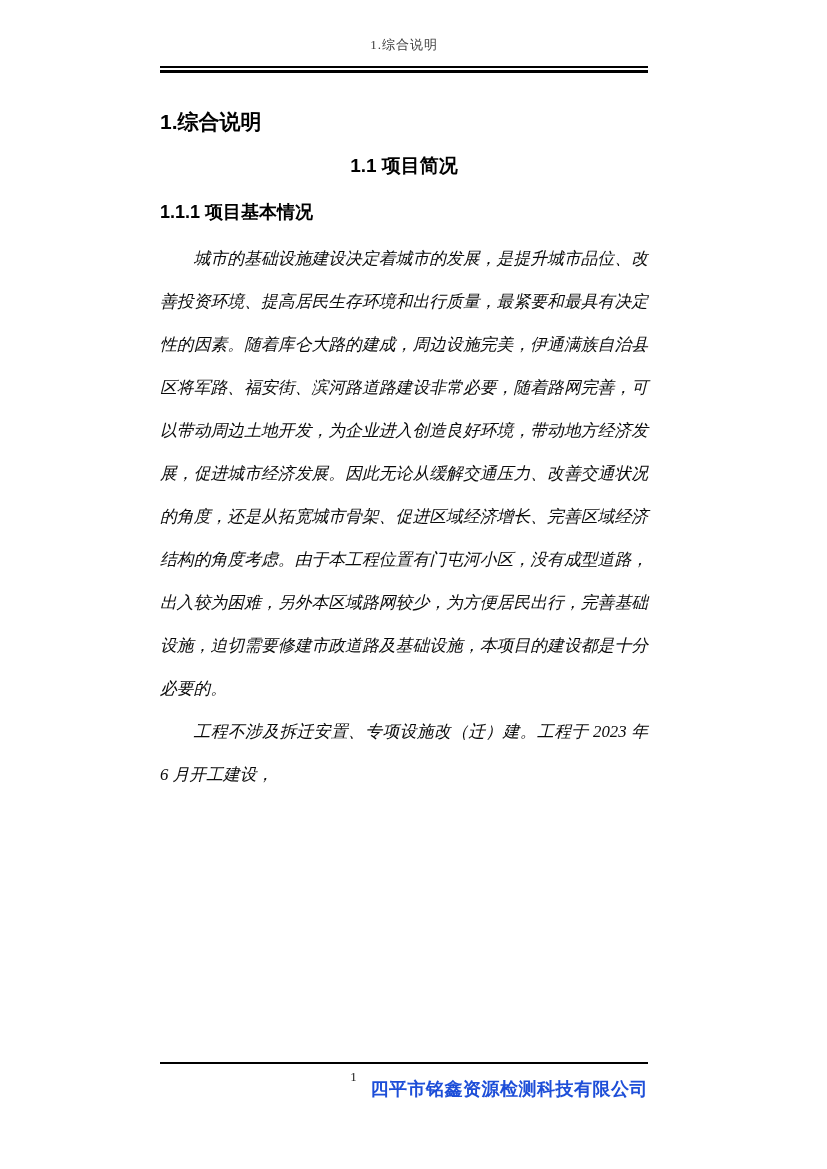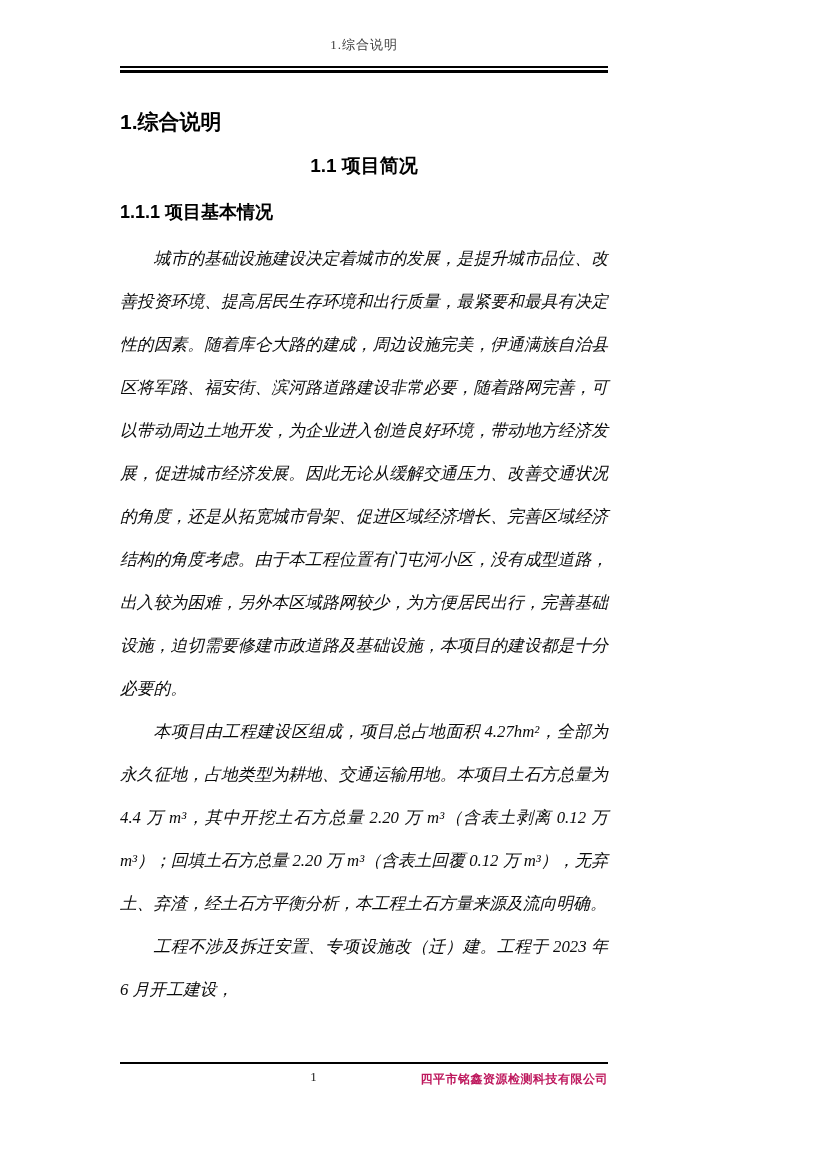--- a/index.html
+++ b/index.html
@@ -10,20 +10,21 @@
     font-family: "Liberation Serif", "DejaVu Serif", serif;
     color: #000;
     position: relative;
     overflow: hidden;
   }
   .page {
     position: relative;
     width: 723px;
     height: 1169px;
     background: #ffffff;
+    margin-left: 40px;
   }
 
   
   .running-header-text {
     position: absolute;
     top: 36px;
     left: 120px;
     right: 115px;
     text-align: center;
     font-size: 13px;
@@ -93,26 +94,26 @@
   .page-number {
     position: absolute;
     left: 39%;
     top: 2px;
     font-size: 13px;
     color: #1a1a1a;
   }
   .footer-company {
     position: absolute;
     right: 0;
-    top: 4px;
+    top: 10px;
     font-family: "Liberation Sans", "DejaVu Sans", sans-serif;
     font-weight: 600;
-    font-size: 12px;
+    font-size: 18px;
     letter-spacing: 0.5px;
-    color: #be185d;
+    color: #1d4ed8;
   }
 </style>
 </head>
 <body>
 
 <div class="page">
 
   <div class="running-header-text">1.综合说明</div>
 
   <div class="header-rule">
@@ -123,21 +124,20 @@
   <div class="content">
     <h1>1.综合说明</h1>
 
     <h2>1.1 项目简况</h2>
 
     <h3>1.1.1 项目基本情况</h3>
 
     <p class="first-para">城市的基础设施建设决定着城市的发展，是提升城市品位、改善投资环境、提高居民生存环境和出行质量，最紧要和最具有决定性的因素。随着库仑大路的建成，周边设施完美，伊通满族自治县区将军路、福安街、滨河路道路建设非常必要，随着路网完善，可以带动周边土地开发，为企业进入创造良好环境，带动地方经济发展，促进城市经济发展。因此无论从缓解交通压力、改善交通状况的角度，还是从拓宽城市骨架、促进区域经济增长、完善区域经济结构的角度考虑。由于本工程位置有门屯河小区，没有成型道路，出入较为困难，另外本区域路网较少，为方便居民出行，完善基础设施，迫切需要修建市政道路及基础设施，本项目的建设都是十分必要的。</p>
 
 
-    <p>本项目由工程建设区组成，项目总占地面积 4.27hm²，全部为永久征地，占地类型为耕地、交通运输用地。本项目土石方总量为 4.4 万 m³，其中开挖土石方总量 2.20 万 m³（含表土剥离 0.12 万 m³）；回填土石方总量 2.20 万 m³（含表土回覆 0.12 万 m³），无弃土、弃渣，经土石方平衡分析，本工程土石方量来源及流向明确。</p>
 
     <p>工程不涉及拆迁安置、专项设施改（迁）建。工程于 2023 年 6 月开工建设，</p>
   </div>
 
   <div class="running-footer">
     <div class="footer-rule"></div>
     <div class="footer-row">
       <span class="page-number">1</span>
       <span class="footer-company">四平市铭鑫资源检测科技有限公司</span>
     </div>

